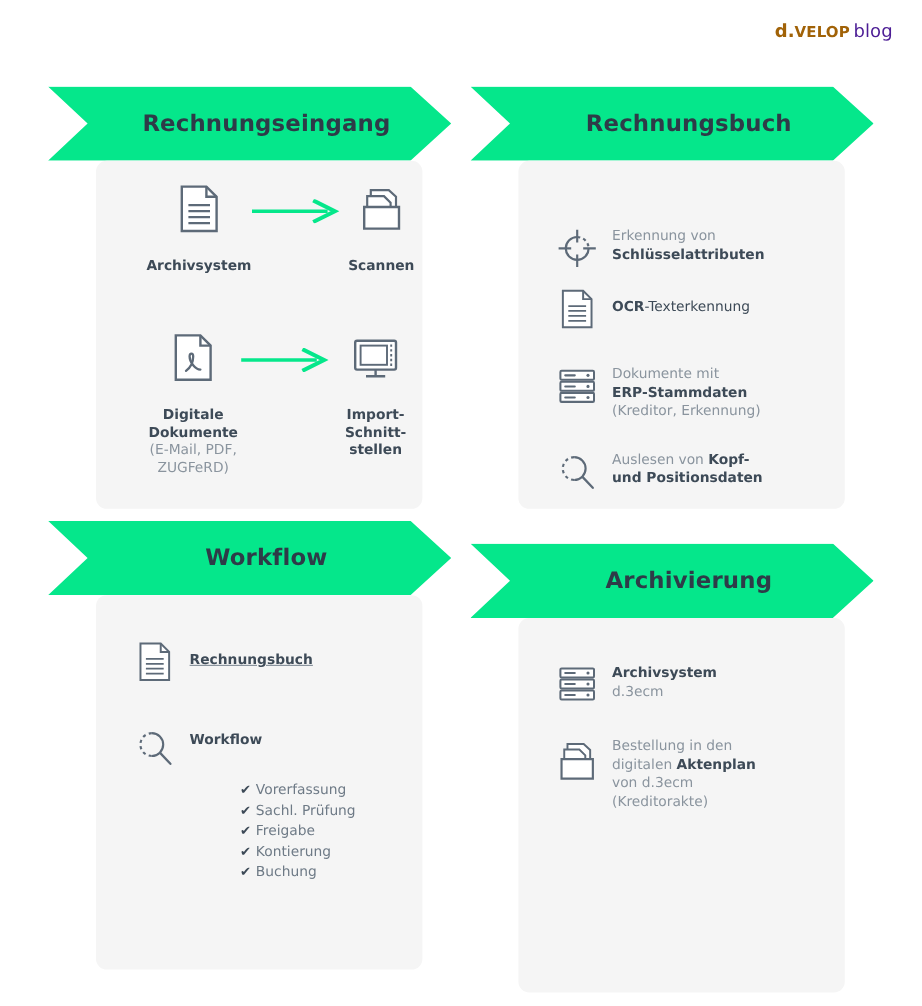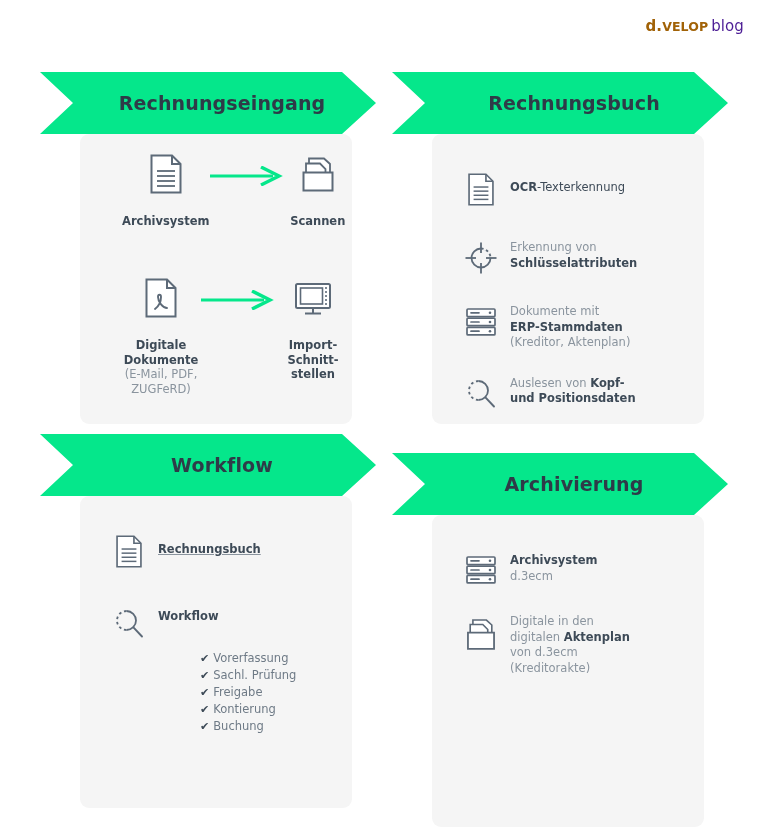--- a/index.html
+++ b/index.html
@@ -193,56 +193,56 @@
     </div>
   </div>
 
   <div class="quad q2">
     <div class="banner">
       <span class="banner-title">Rechnungsbuch</span>
     </div>
     <div class="card">
       <div class="list">
 
+        <div class="item" style="margin-top:32px;">
+          <div class="ic">
+            <svg width="34" height="34" viewBox="0 0 34 34">
+              <circle cx="17" cy="17" r="9.5" fill="none" stroke="#5D6A78" stroke-width="1.8"></circle>
+              <path d="M17 7.5 A9.5 9.5 0 0 1 26.5 17" fill="none" stroke="#F5F5F5" stroke-width="3"></path>
+              <path d="M17 7.5 A9.5 9.5 0 0 1 26.5 17" fill="none" stroke="#5D6A78" stroke-width="1.8" stroke-dasharray="2.6 2.6"></path>
+              <line x1="17" y1="1.5" x2="17" y2="12" stroke="#5D6A78" stroke-width="1.8"></line>
+              <line x1="17" y1="22" x2="17" y2="32.5" stroke="#5D6A78" stroke-width="1.8"></line>
+              <line x1="1.5" y1="17" x2="12" y2="17" stroke="#5D6A78" stroke-width="1.8"></line>
+              <line x1="22" y1="17" x2="32.5" y2="17" stroke="#5D6A78" stroke-width="1.8"></line>
+            </svg>
+          </div>
+          <div class="txt">
+            <span>Erkennung von</span><br>
+            <b>Schlüsselattributen</b>
+          </div>
+        </div>
+
         <div class="item" style="margin-top:14px;">
           <div class="ic">
             <svg width="28" height="35" viewBox="0 0 34 42">
               <path d="M2.5 2.5 H23 L31.5 11 V39.5 H2.5 Z" fill="#fff" stroke="#5D6A78" stroke-width="2"></path>
               <path d="M23 2.5 V11 H31.5" fill="none" stroke="#5D6A78" stroke-width="2"></path>
               <g stroke="#5D6A78" stroke-width="1.8">
                 <line x1="8" y1="18" x2="26" y2="18"></line>
                   <line x1="8" y1="23" x2="26" y2="23"></line>
                 <line x1="8" y1="28" x2="26" y2="28"></line>
                   <line x1="8" y1="33" x2="26" y2="33"></line>
               </g>
             </svg>
           </div>
           <div class="txt" style="padding-top:10px;">
             <b>OCR</b><span class="dark">-Texterkennung</span>
           </div>
         </div>
 
-        <div class="item" style="margin-top:32px;">
-          <div class="ic">
-            <svg width="34" height="34" viewBox="0 0 34 34">
-              <circle cx="17" cy="17" r="9.5" fill="none" stroke="#5D6A78" stroke-width="1.8"></circle>
-              <path d="M17 7.5 A9.5 9.5 0 0 1 26.5 17" fill="none" stroke="#F5F5F5" stroke-width="3"></path>
-              <path d="M17 7.5 A9.5 9.5 0 0 1 26.5 17" fill="none" stroke="#5D6A78" stroke-width="1.8" stroke-dasharray="2.6 2.6"></path>
-              <line x1="17" y1="1.5" x2="17" y2="12" stroke="#5D6A78" stroke-width="1.8"></line>
-              <line x1="17" y1="22" x2="17" y2="32.5" stroke="#5D6A78" stroke-width="1.8"></line>
-              <line x1="1.5" y1="17" x2="12" y2="17" stroke="#5D6A78" stroke-width="1.8"></line>
-              <line x1="22" y1="17" x2="32.5" y2="17" stroke="#5D6A78" stroke-width="1.8"></line>
-            </svg>
-          </div>
-          <div class="txt">
-            <span>Erkennung von</span><br>
-            <b>Schlüsselattributen</b>
-          </div>
-        </div>
-
         <div class="item" style="margin-top:28px;">
           <div class="ic">
             <svg width="34" height="34" viewBox="0 0 34 34">
               <g fill="#fff" stroke="#5D6A78" stroke-width="1.7">
                 <rect x="3" y="4" width="28" height="7.5" rx="1"></rect>
                 <rect x="3" y="13.2" width="28" height="7.5" rx="1"></rect>
                 <rect x="3" y="22.4" width="28" height="7.5" rx="1"></rect>
               </g>
               <g stroke="#5D6A78" stroke-width="1.7" stroke-linecap="round">
                 <line x1="7" y1="7.8" x2="15" y2="7.8"></line>
@@ -252,21 +252,21 @@
               <g fill="#5D6A78">
                 <circle cx="26" cy="7.8" r="1.3"></circle>
                   <circle cx="26" cy="17" r="1.3"></circle>
                   <circle cx="26" cy="26.2" r="1.3"></circle>
               </g>
             </svg>
           </div>
           <div class="txt">
             <span>Dokumente mit</span><br>
             <b>ERP-Stammdaten</b><br>
-            <span>(Kreditor, Aktenplan)</span>
+            <span>(Kreditor, Erkennung)</span>
           </div>
         </div>
 
         <div class="item" style="margin-top:24px;">
           <div class="ic">
             <svg width="34" height="34" viewBox="0 0 34 34">
               <circle cx="14.5" cy="13.5" r="9.5" fill="none" stroke="#5D6A78" stroke-width="1.8"></circle>
               <path d="M14.5 4 A9.5 9.5 0 0 0 14.5 23" fill="none" stroke="#F5F5F5" stroke-width="3"></path>
               <path d="M14.5 4 A9.5 9.5 0 0 0 14.5 23" fill="none" stroke="#5D6A78" stroke-width="1.8" stroke-dasharray="2.6 2.8"></path>
               <line x1="21.4" y1="20.4" x2="30" y2="29.5" stroke="#5D6A78" stroke-width="1.9" stroke-linecap="round"></line>
@@ -368,21 +368,21 @@
 
         <div class="item" style="margin-top:26px;">
           <div class="ic">
             <svg width="36" height="38" viewBox="0 0 40 42">
               <path d="M11 21 V5.5 H26 L32 11 V21" fill="#fff" stroke="#5D6A78" stroke-width="1.8"></path>
               <path d="M8 24 V10.5 H22 L27.5 16 V24" fill="#fff" stroke="#5D6A78" stroke-width="1.8"></path>
               <path d="M5.5 19.5 H34.5 V37.5 H5.5 Z" fill="#fff" stroke="#5D6A78" stroke-width="2"></path>
             </svg>
           </div>
           <div class="txt">
-            <span>Digitale in den</span><br>
+            <span>Bestellung in den</span><br>
             <span>digitalen </span><b>Aktenplan</b><br>
             <span>von d.3ecm</span><br>
             <span>(Kreditorakte)</span>
           </div>
         </div>
 
       </div>
     </div>
   </div>
 

